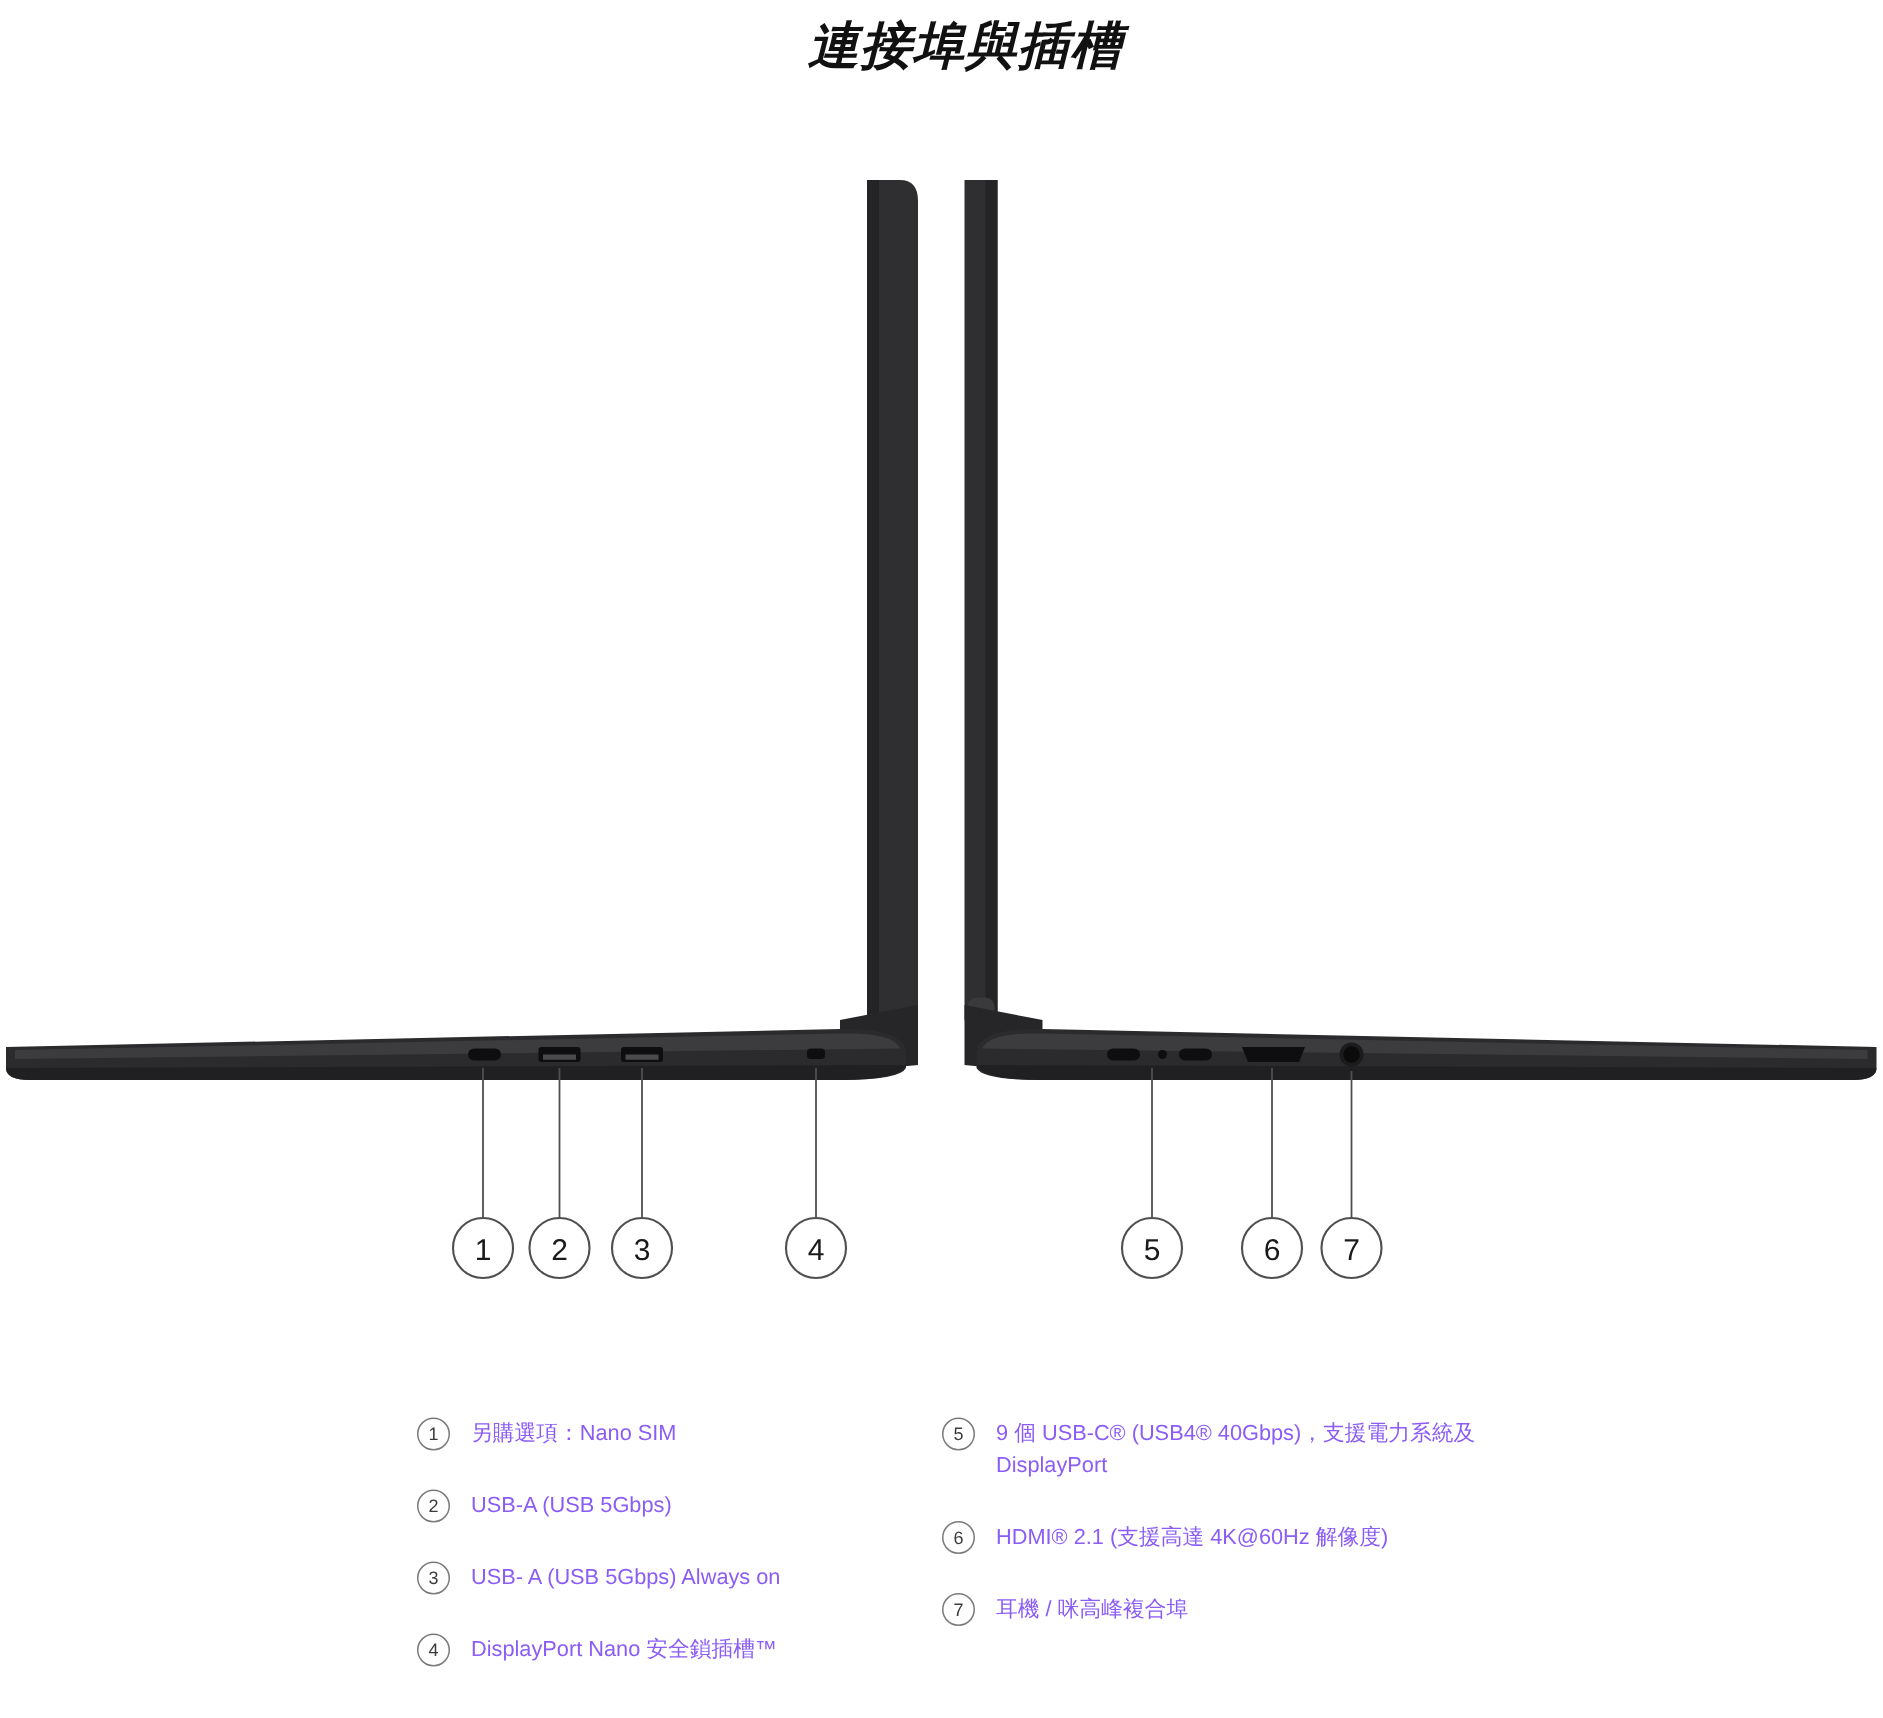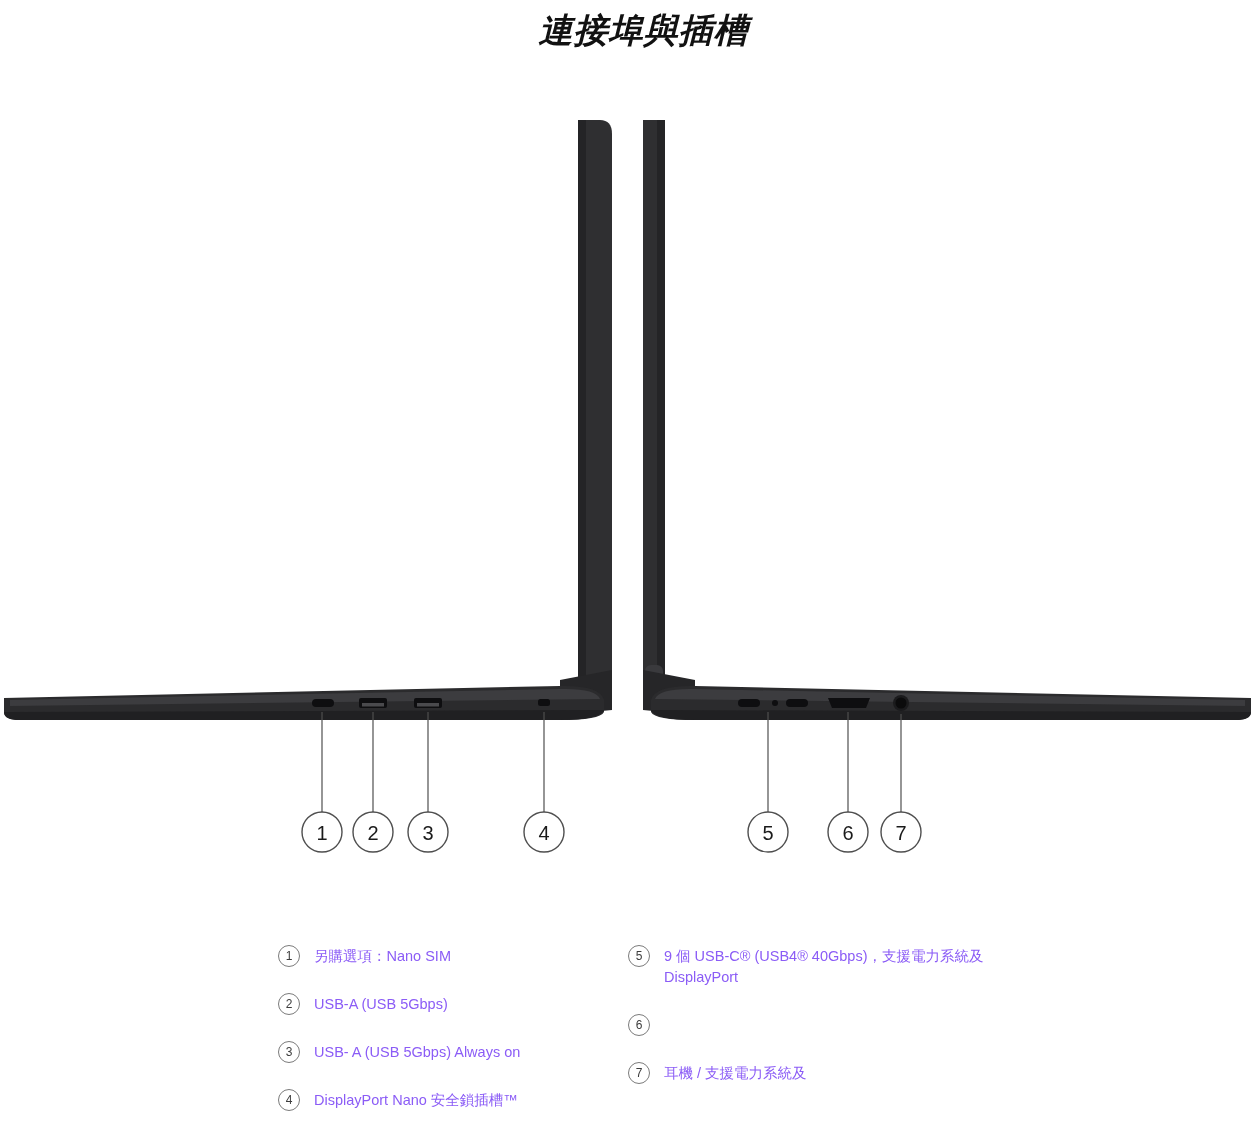--- a/index.html
+++ b/index.html
@@ -211,20 +211,21 @@
     </div>
   </div>
 
   <div class="legend-col right">
     <div class="legend-item">
       <div class="legend-num">5</div>
       <div class="legend-text">9 個 USB-C® (USB4® 40Gbps)，支援電力系統及 DisplayPort</div>
     </div>
     <div class="legend-item">
       <div class="legend-num">6</div>
+      <div class="legend-text">HDMI® 2.1 (支援高達 4K@60Hz 解像度)</div>
     </div>
     <div class="legend-item">
       <div class="legend-num">7</div>
-      <div class="legend-text">耳機 / 支援電力系統及</div>
+      <div class="legend-text">耳機 / 咪高峰複合埠</div>
     </div>
   </div>
 
 </div>
 
 </body></html>

